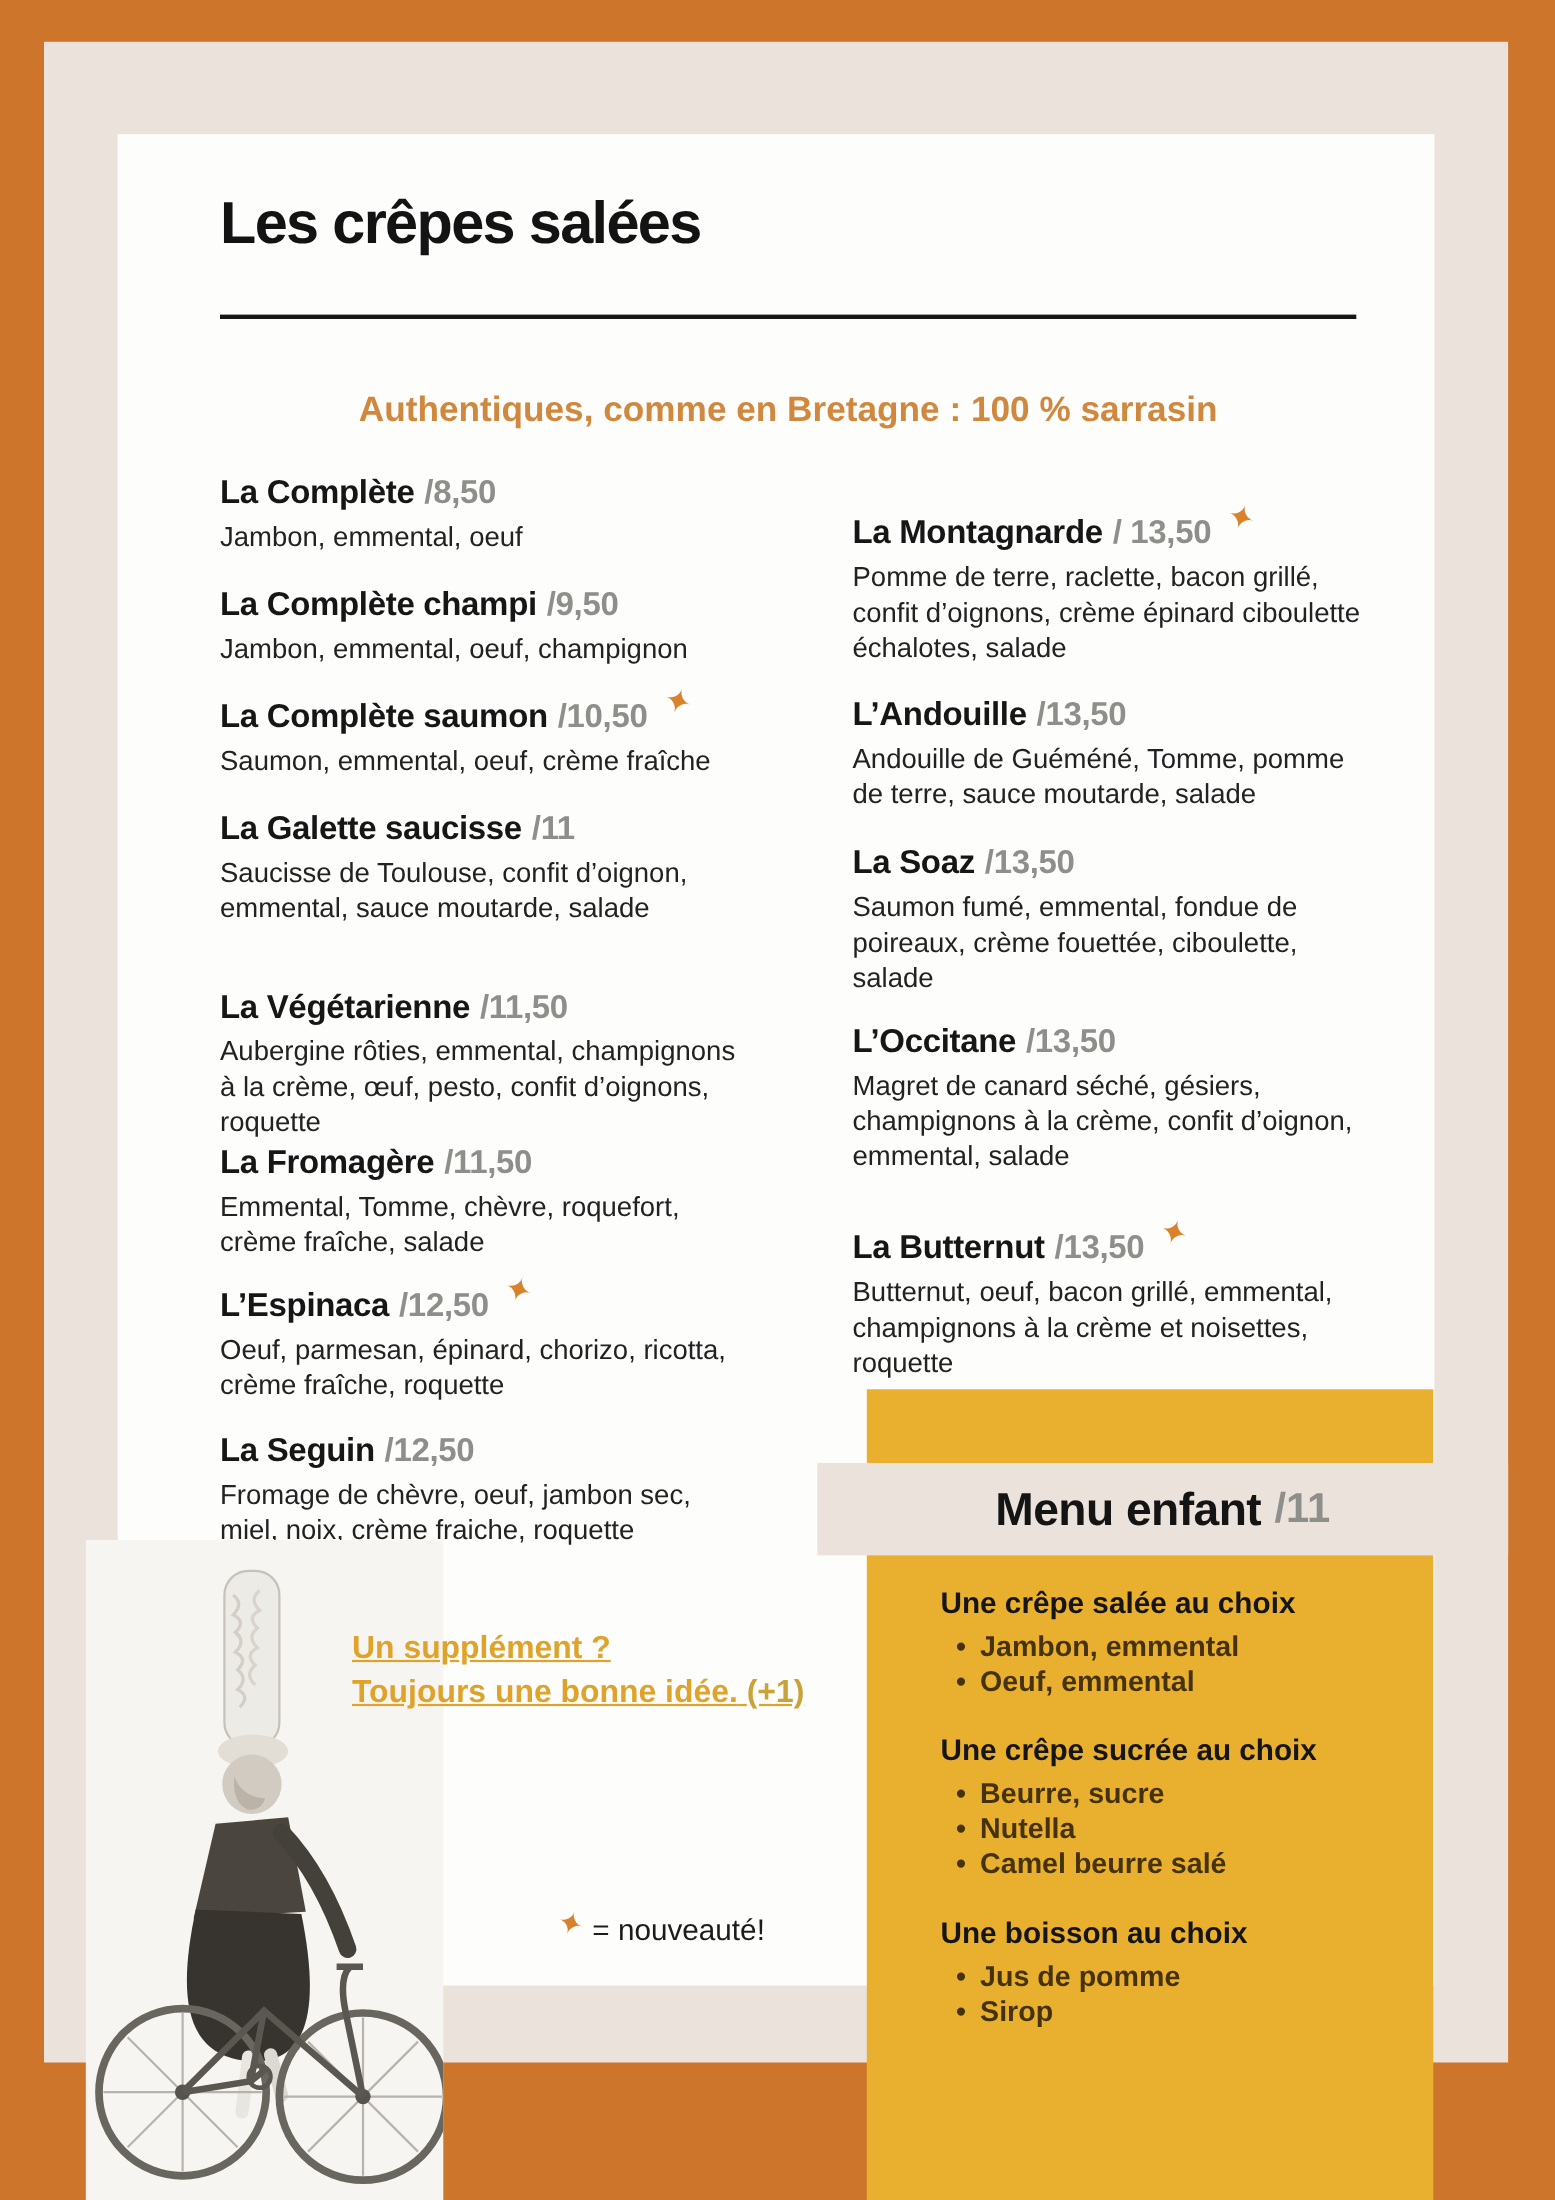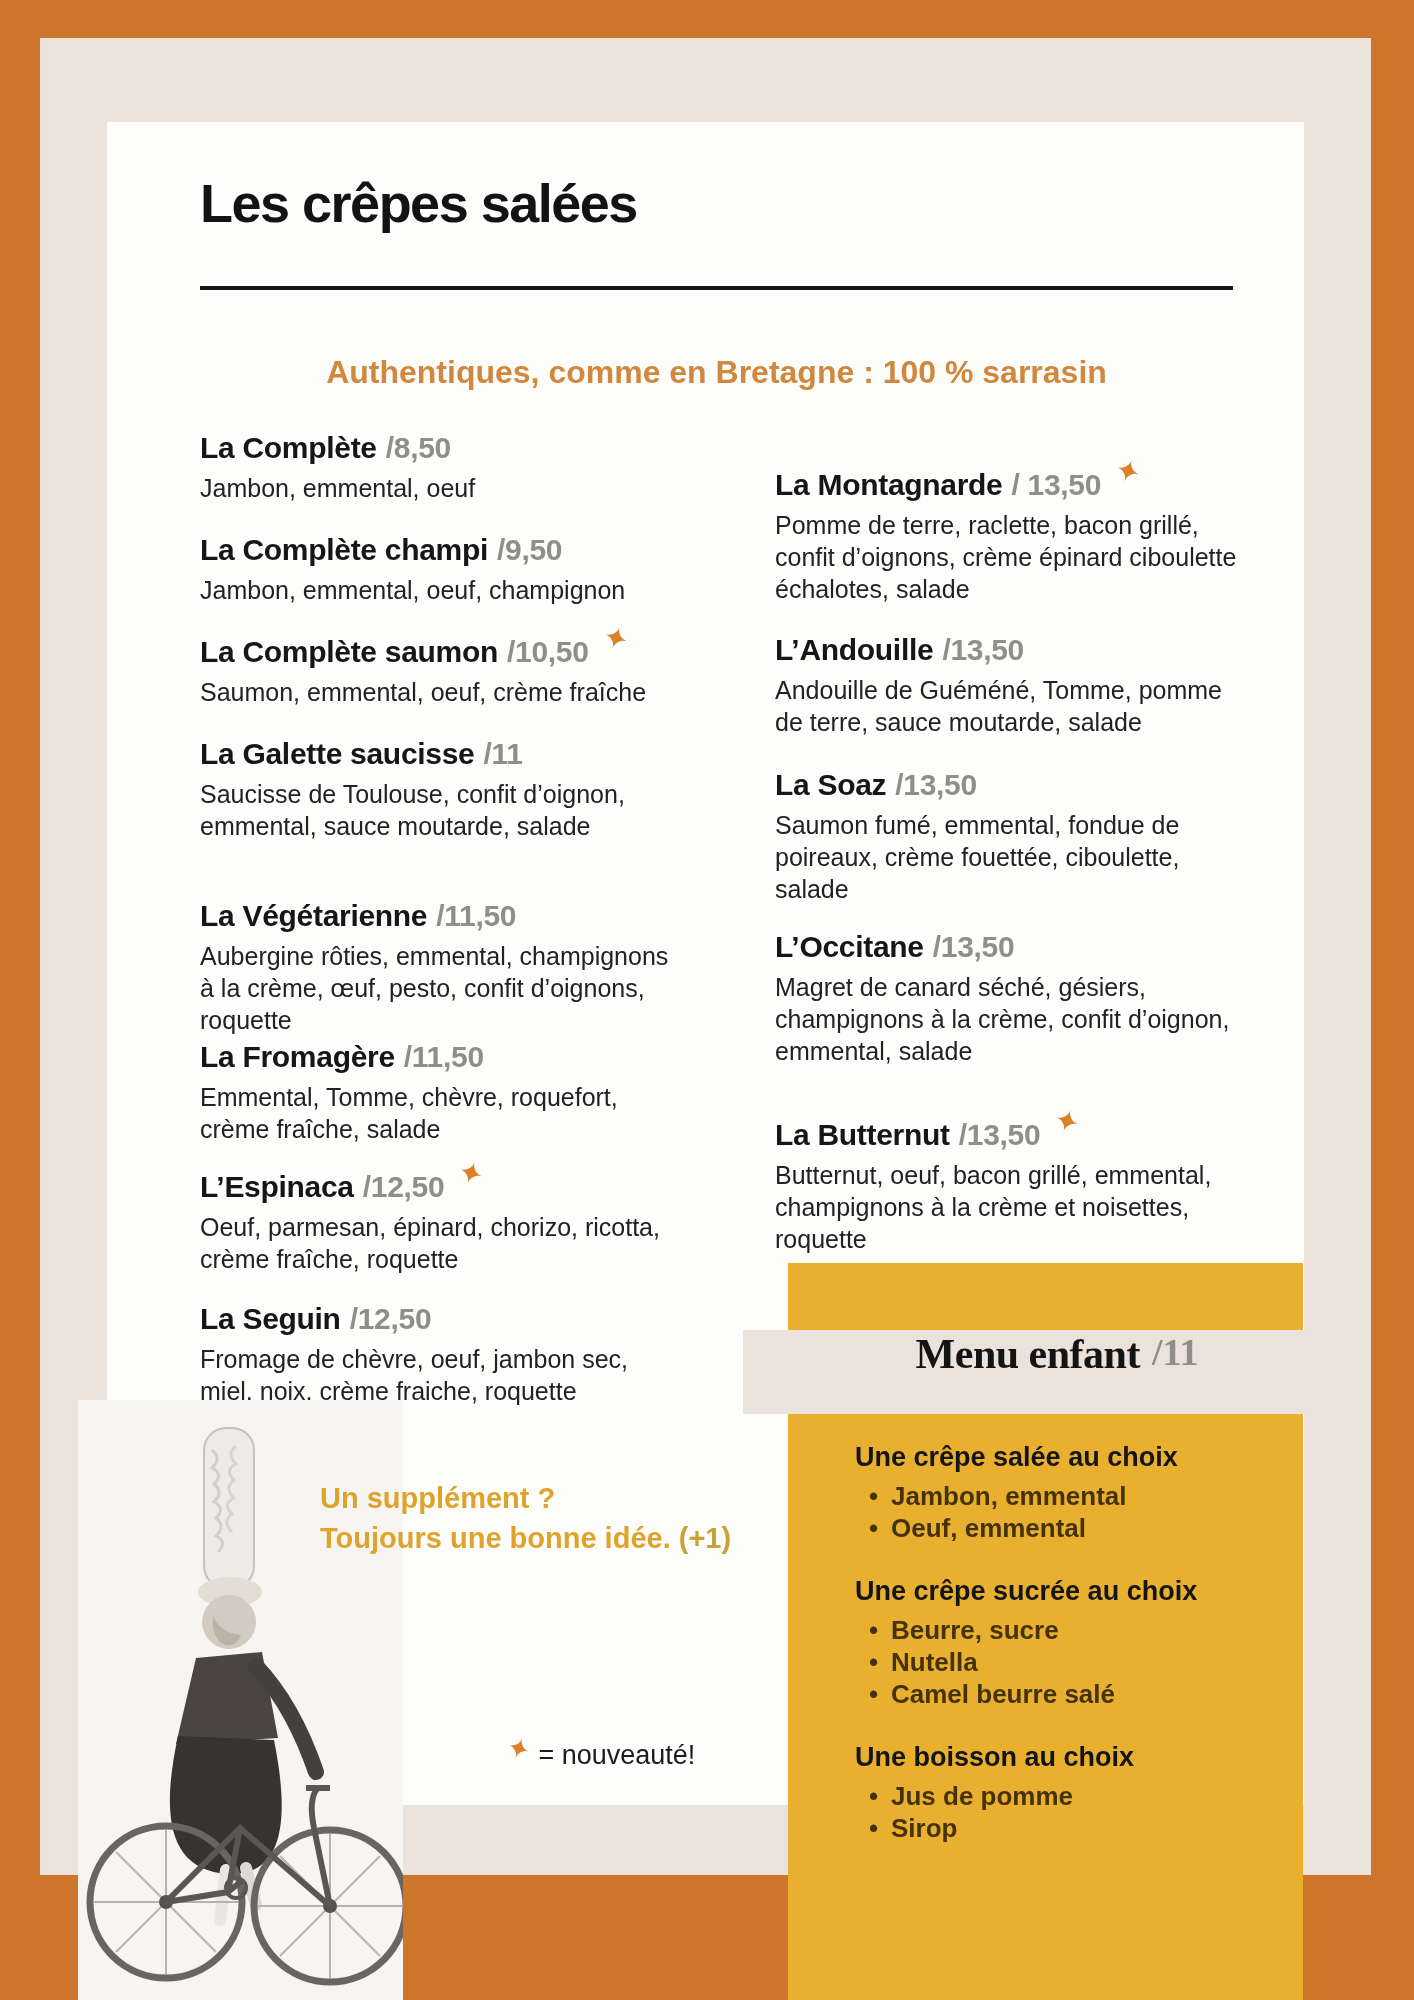--- a/index.html
+++ b/index.html
@@ -7,42 +7,42 @@
     width:1414px;height:2000px;position:relative;overflow:hidden;
     background:#cd752b;
     font-family:"Liberation Sans", sans-serif;
     -webkit-font-smoothing:antialiased;
   }
   .bg-pink{position:absolute;left:40px;top:38px;width:1331px;height:1837px;background:#ebe2dc;}
   .page{position:absolute;left:107px;top:122px;width:1197px;height:1683px;background:#fdfdfc;}
   .photo{position:absolute;left:78px;top:1400px;width:325px;height:600px;background:#f7f5f2;}
   .kids-box{position:absolute;left:788px;top:1263px;width:515px;height:737px;background:#e9b02f;}
   .kids-band{position:absolute;left:743px;top:1330px;width:628px;height:84px;background:#ebe2dc;
-    display:flex;justify-content:center;font-family:Liberation Serif, serif;}
+    display:flex;align-items:center;justify-content:center;}
   .kids-band .kb-title{font-size:42px;font-weight:800;color:#141414;letter-spacing:-0.5px;}
   .kids-band .kb-price{font-size:38px;font-weight:700;color:#8e8e8a;margin-left:12px;}
 
   .main-title{position:absolute;left:200px;top:172px;font-size:54px;font-weight:800;
     color:#131313;letter-spacing:-1.5px;}
   .title-rule{position:absolute;left:200px;top:286px;width:1033px;height:4px;background:#161616;}
   .subtitle{position:absolute;left:200px;top:318px;width:1033px;text-align:center;
     font-size:32px;font-weight:700;color:#d0883e;margin-top:36px;}
 
   .item{position:absolute;}
   .col-left .item{left:200px;width:470px;}
   .col-right .item{left:775px;width:480px;}
   .item-title{font-size:30px;font-weight:800;color:#161616;line-height:38px;letter-spacing:-0.3px;margin-top:16px;}
   .item-price{font-weight:700;color:#8e8e8a;margin-left:9px;}
   .item-desc{margin-top:5px;font-size:25px;color:#222;line-height:32px;}
   .star{display:inline-block;color:#d9822b;font-size:30px;margin-left:10px;
     transform:rotate(18deg) translateY(-14px);
     font-family:"DejaVu Sans", sans-serif;}
 
   .supplement{position:absolute;left:320px;top:1478px;font-size:29px;font-weight:800;
-    color:#dfa32b;line-height:40px;}
+    color:#dfa32b;line-height:40px;text-decoration:underline;}
   .supplement .plus-one{font-weight:700;color:#c9a238;}
 
   .legend{position:absolute;left:505px;top:1738px;font-size:27px;color:#1c1c1c;}
   .legend .star{font-size:28px;transform:rotate(18deg) translateY(-6px);margin-right:10px;margin-left:0;}
 
   .kids-content{position:absolute;left:855px;top:1440px;width:430px;}
   .kids-section{margin-bottom:30px;}
   .kids-header{font-size:27px;font-weight:800;color:#151515;line-height:34px;margin-bottom:6px;}
   .kids-list{list-style:none;margin:0;padding:0;}
   .kids-list li{position:relative;padding-left:36px;font-size:26px;color:#463208;line-height:32px;font-weight:bold;}

